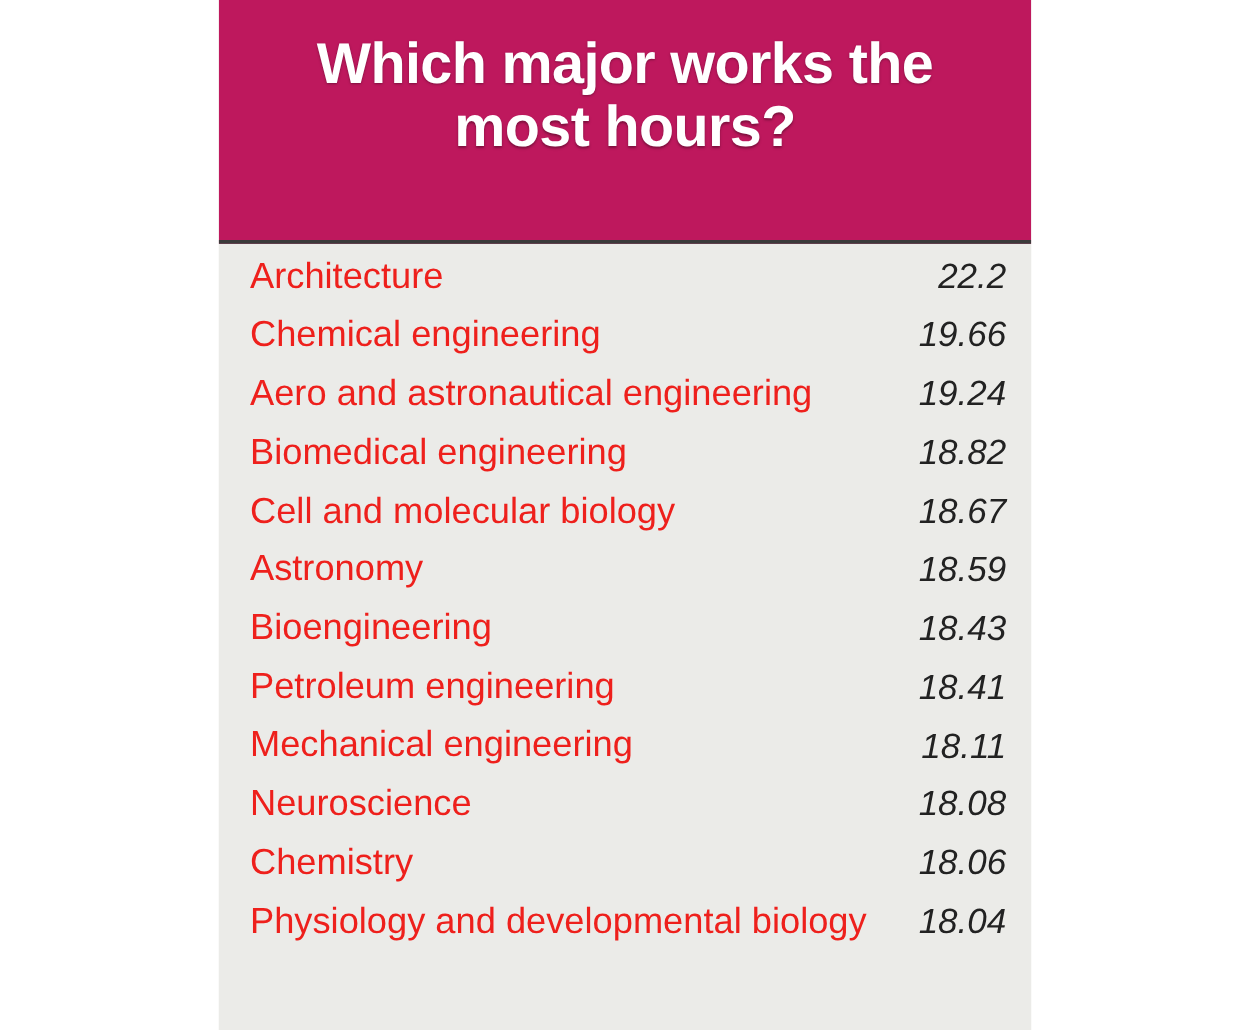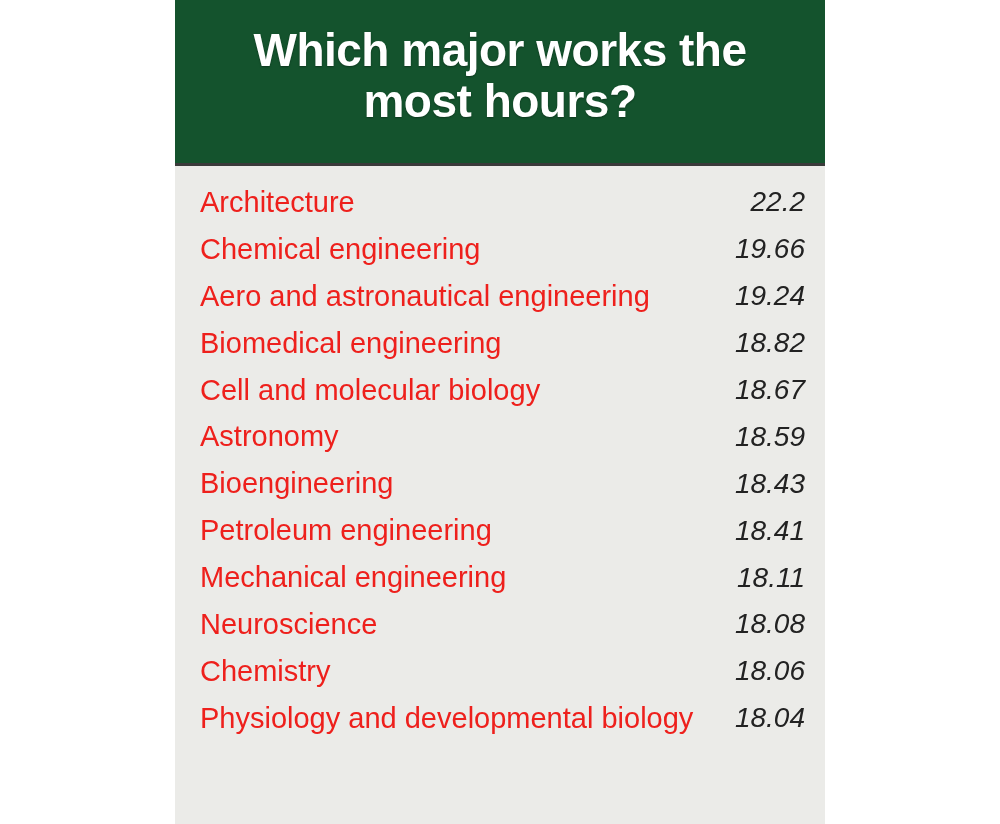--- a/index.html
+++ b/index.html
@@ -20,38 +20,38 @@
     left: 175px;
     top: 0;
     width: 650px;
     height: 824px;
     background: #ebebe8;
     overflow: hidden;
   }
   .card-header {
     box-sizing: border-box;
     width: 100%;
-    height: 166px;
-    background: #14532d;
+    height: 195px;
+    background: #be185d;
     border-bottom: 3px solid #3a3a3a;
   }
   .title {
     margin: 0 auto;
     padding-top: 25px;
     width: 560px;
     text-align: center;
     color: #ffffff;
     font-size: 46px;
     line-height: 51px;
     font-weight: bold;
     letter-spacing: -0.5px;
     text-shadow: 0 1px 2px rgba(0,0,0,0.35);
   }
   .rows {
-    padding-top: 13px;
+    padding-top: 3px;
   }
   .row {
     display: flex;
     align-items: center;
     justify-content: space-between;
     height: 46.9px;
     padding: 0 20px 0 25px;
   }
   .major-label {
     color: #ee201c;

